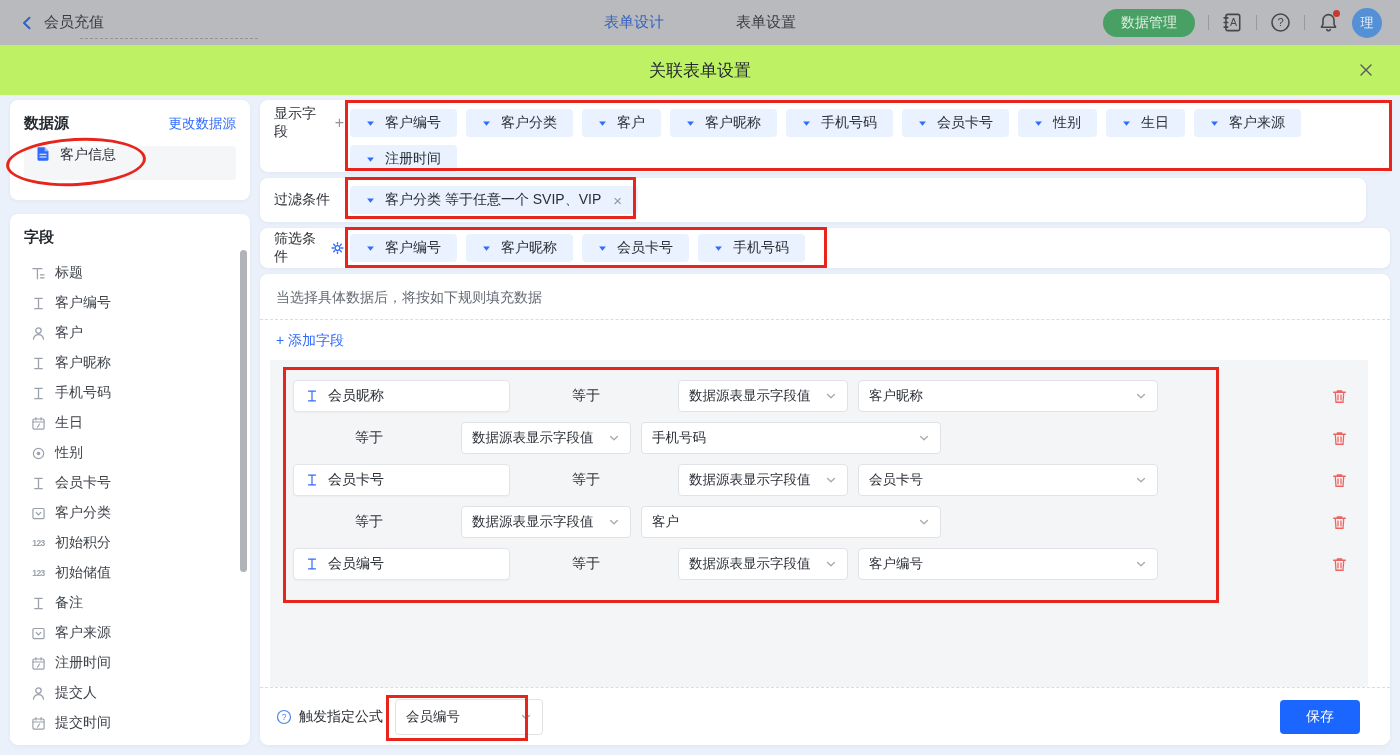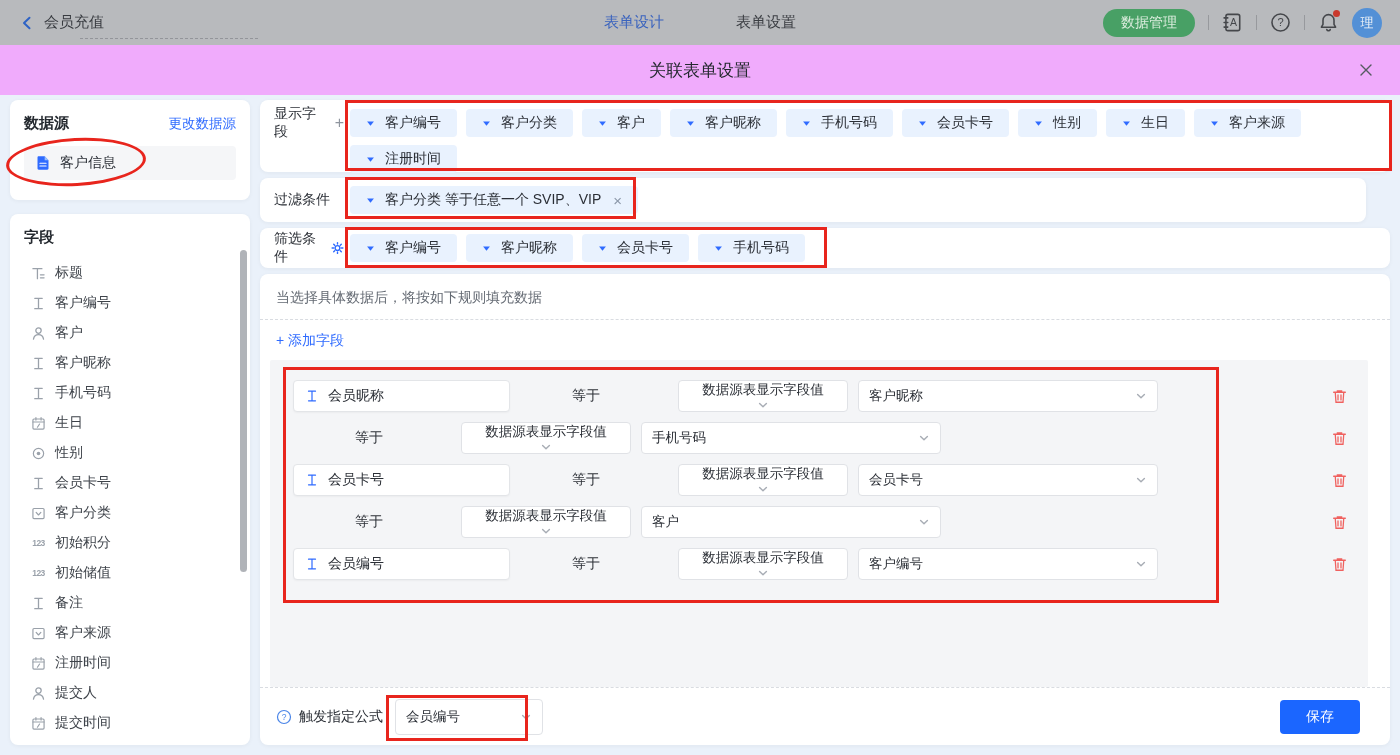--- a/index.html
+++ b/index.html
@@ -46,42 +46,42 @@
   }
   .avatar {
     width: 30px; height: 30px; border-radius: 50%; background: #5390d6;
     color: #eef3f8; font-size: 13px; display: flex; align-items: center;
     justify-content: center; cursor: pointer;
   }
 
   
   .modal-header {
     position: absolute; left: 0; top: 45px; width: 1400px; height: 50px;
-    background: #f0abfc; z-index: 2;
+    background: #bef264; z-index: 2;
   }
   .modal-title {
     position: absolute; left: 0; right: 0; top: 0; height: 50px;
     display: flex; align-items: center; justify-content: center;
     font-size: 17px; color: #24292f; font-weight: 500;
   }
   .close { position: absolute; right: 26px; top: 17px; width: 16px; height: 16px; cursor: pointer; }
 
   
   .card {
     position: absolute; background: #fff; border-radius: 8px;
     box-shadow: 0 1px 4px rgba(31,35,41,.05); z-index: 2;
   }
   .sec-title { font-size: 15px; font-weight: bold; color: #24292f; }
   .link { color: #2f6bff; font-size: 13.5px; cursor: pointer; text-decoration: none; }
 
   .card-datasource { left: 10px; top: 100px; width: 240px; height: 100px; padding: 14px 14px; }
   .ds-head { display: flex; align-items: center; justify-content: space-between; }
   .ds-item {
     margin-top: 13px; height: 34px; background: #f5f6f8; border-radius: 4px;
-    display: flex; align-items: center; gap: 9px; padding: 0 11px; cursor: pointer;
+    display: flex; align-items: flex-start; gap: 9px; padding: 0 11px; cursor: pointer;
   }
   .ds-item .icon { width: 16px; height: 16px; }
 
   .card-fields { left: 10px; top: 214px; width: 240px; height: 531px; padding: 14px 14px; }
   .field-list { margin-top: 11px; }
   .field-item { height: 30px; display: flex; align-items: center; gap: 9px; padding-left: 7px; cursor: pointer; }
   .field-item .icon { width: 15px; height: 15px; color: #9aa1aa; flex: none; }
   .field-item .lbl { color: #3e434a; }
   .num123 { font-size: 8.5px; color: #9aa1aa; letter-spacing: -0.5px; font-weight: bold; }
   .scrollbar-thumb {
@@ -118,21 +118,21 @@
     display: flex; align-items: center; gap: 9px; padding: 0 11px; cursor: pointer;
   }
   .field-box .icon { width: 14px; height: 14px; color: #2f6bff; flex: none; }
   .equals { margin-left: 62px; width: 106px; color: #2b2f36; }
   .select {
     height: 32px; background: #fff; border: 1px solid #e0e2e6; border-radius: 4px;
     display: flex; align-items: center; justify-content: space-between;
     padding: 0 10px; font-size: 13.5px; color: #2b2f36; cursor: pointer;
   }
   .select .chev { width: 12px; height: 12px; flex: none; }
-  .select-source { width: 170px; flex-direction: column; }
+  .select-source { width: 170px; }
   .select-value { width: 300px; margin-left: 10px; }
   .trash { margin-left: auto; margin-right: 20px; width: 17px; height: 17px; color: #f0615f; cursor: pointer; background: none; border: none; padding: 0; }
 
   .rules-footer {
     position: absolute; left: 0; bottom: 0; width: 100%; height: 58px;
     border-top: 1px dashed #d9dce1; display: flex; align-items: center; padding: 0 16px;
   }
   .help { width: 16px; height: 16px; color: #4a85e8; flex: none; }
   .trigger-label { margin-left: 7px; color: #2b2f36; }
   .trigger-select { width: 148px; height: 36px; margin-left: 12px; }

